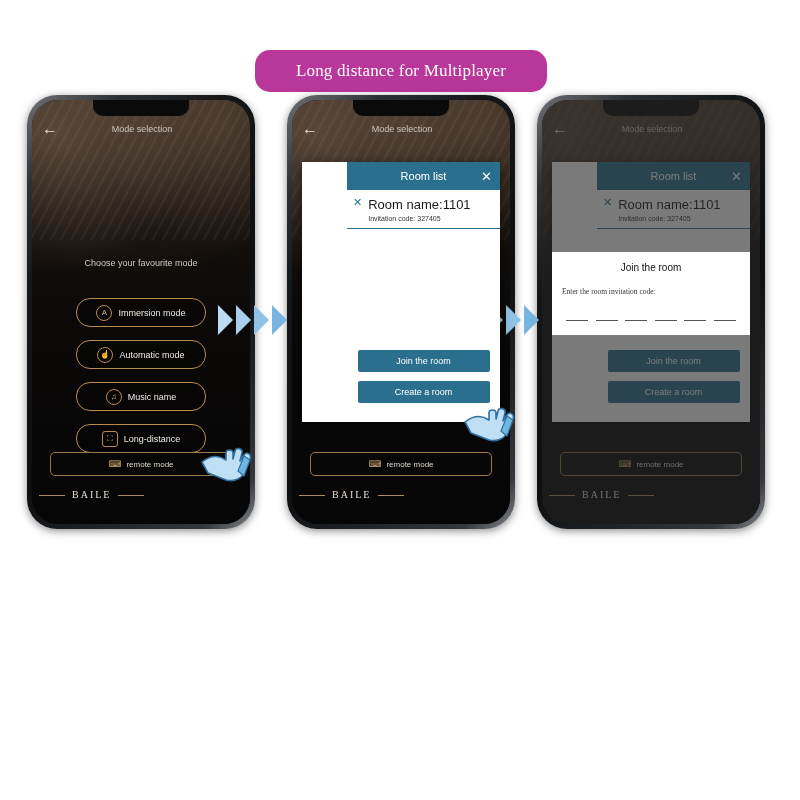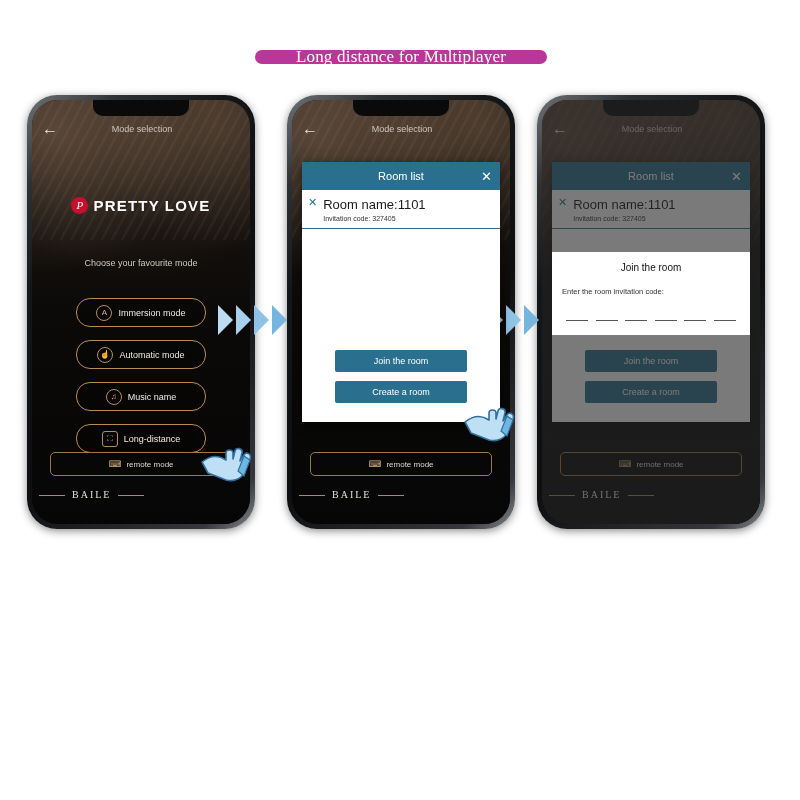--- a/index.html
+++ b/index.html
@@ -17,21 +17,21 @@
   .stage {
     position: absolute;
     left: 0; top: 0;
     width: 800px; height: 800px;
   }
 
   
   .title-banner {
     position: absolute;
     left: 255px; top: 50px;
-    width: 292px; height: 14px;
+    width: 292px; height: 42px;
     background: #b9379a;
     border-radius: 15px;
     color: #ffffff;
     font-size: 17px;
     display: flex;
     align-items: center;
     justify-content: center;
     letter-spacing: .2px;
   }
 
@@ -221,20 +221,21 @@
   }
 
   
   .dialog {
     position: absolute;
     left: 10px; right: 10px;
     top: 62px;
     background: #ffffff;
     z-index: 8;
     box-shadow: 0 2px 10px rgba(0,0,0,.5);
+    padding-left: 45px;
   }
   .dialog-header {
     position: relative;
     height: 28px;
     background: #2a6f8e;
     color: #ffffff;
     display: flex;
     align-items: center;
     justify-content: center;
     font-size: 11px;
@@ -315,21 +316,21 @@
   .join-title {
     text-align: center;
     font-size: 10px;
     color: #111111;
     font-family: "Liberation Sans", sans-serif;
     margin-bottom: 14px;
   }
   .join-label {
     font-size: 7.5px;
     color: #333333;
-    font-family: Liberation Sans, sans-serif;
+    font-family: Liberation Serif, serif;
     margin-bottom: 12px;
   }
   .code-slots {
     display: flex;
     justify-content: space-between;
     padding: 0 4px 0 4px;
   }
   .code-slot {
     width: 22px;
     border-bottom: 1px solid #555555;
@@ -384,23 +385,20 @@
   <div class="phone" id="phone1">
     <div class="screen">
       <div class="app-bg"></div>
       <div class="notch"></div>
 
       <div class="topbar">
         <div class="back-arrow">←</div>
         <div class="topbar-title">Mode selection</div>
       </div>
 
-      <div class="brand">
-        <span class="brand-logo">P</span><span class="brand-name">PRETTY</span><span class="brand-name love" style="margin-left:5px">LOVE</span>
-      </div>
 
       <div class="choose-text">Choose your favourite mode</div>
 
       <div class="mode-list">
         <div class="mode-btn">
           <span class="mode-icon">A</span>
           <span>Immersion mode</span>
         </div>
         <div class="mode-btn">
           <span class="mode-icon">☝</span>

